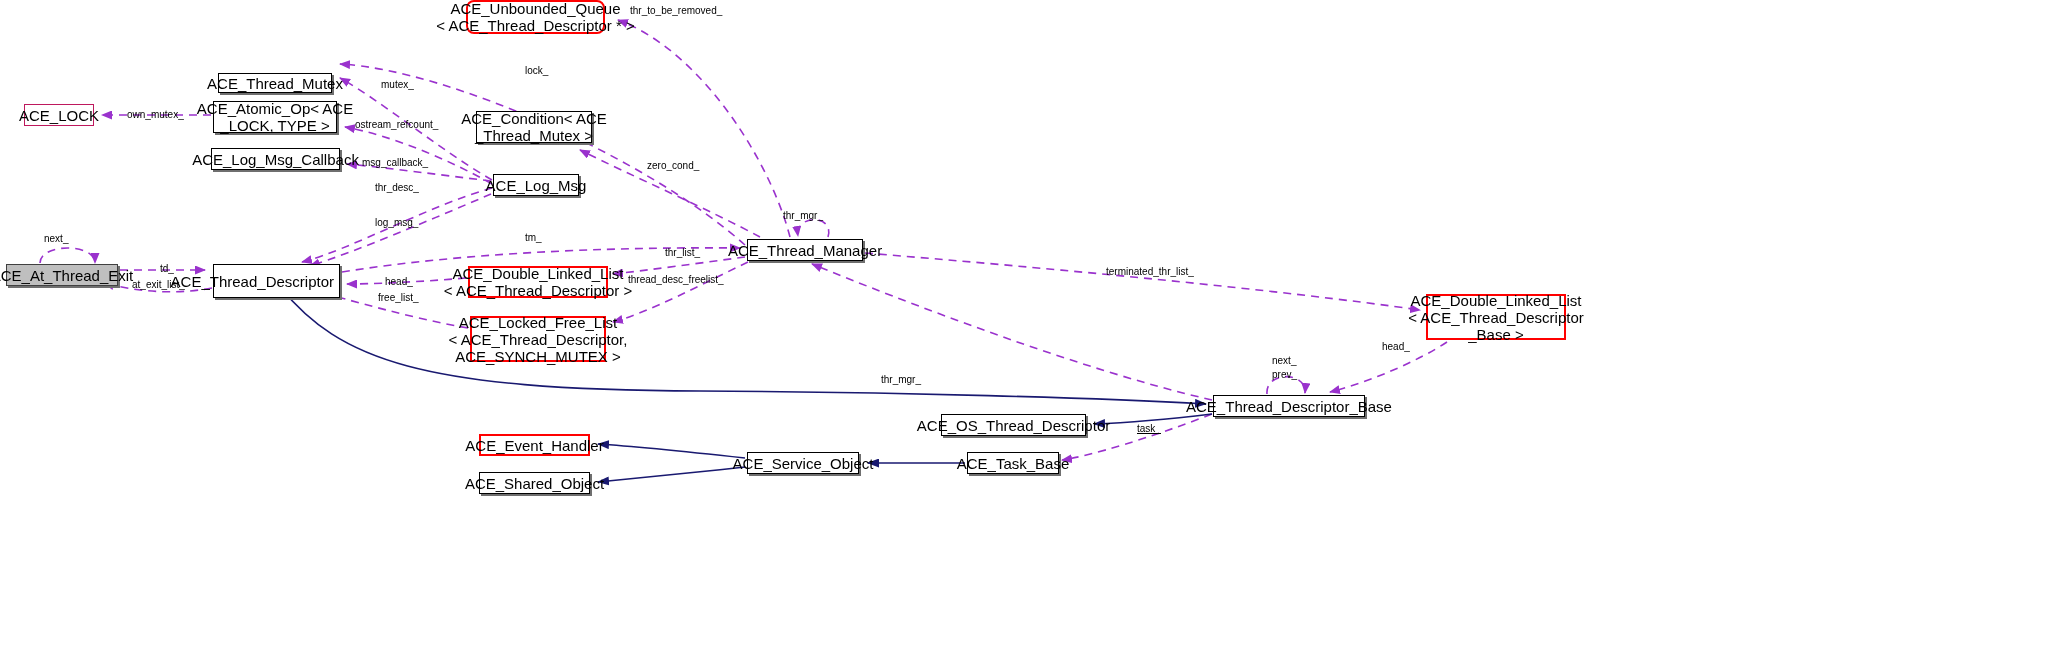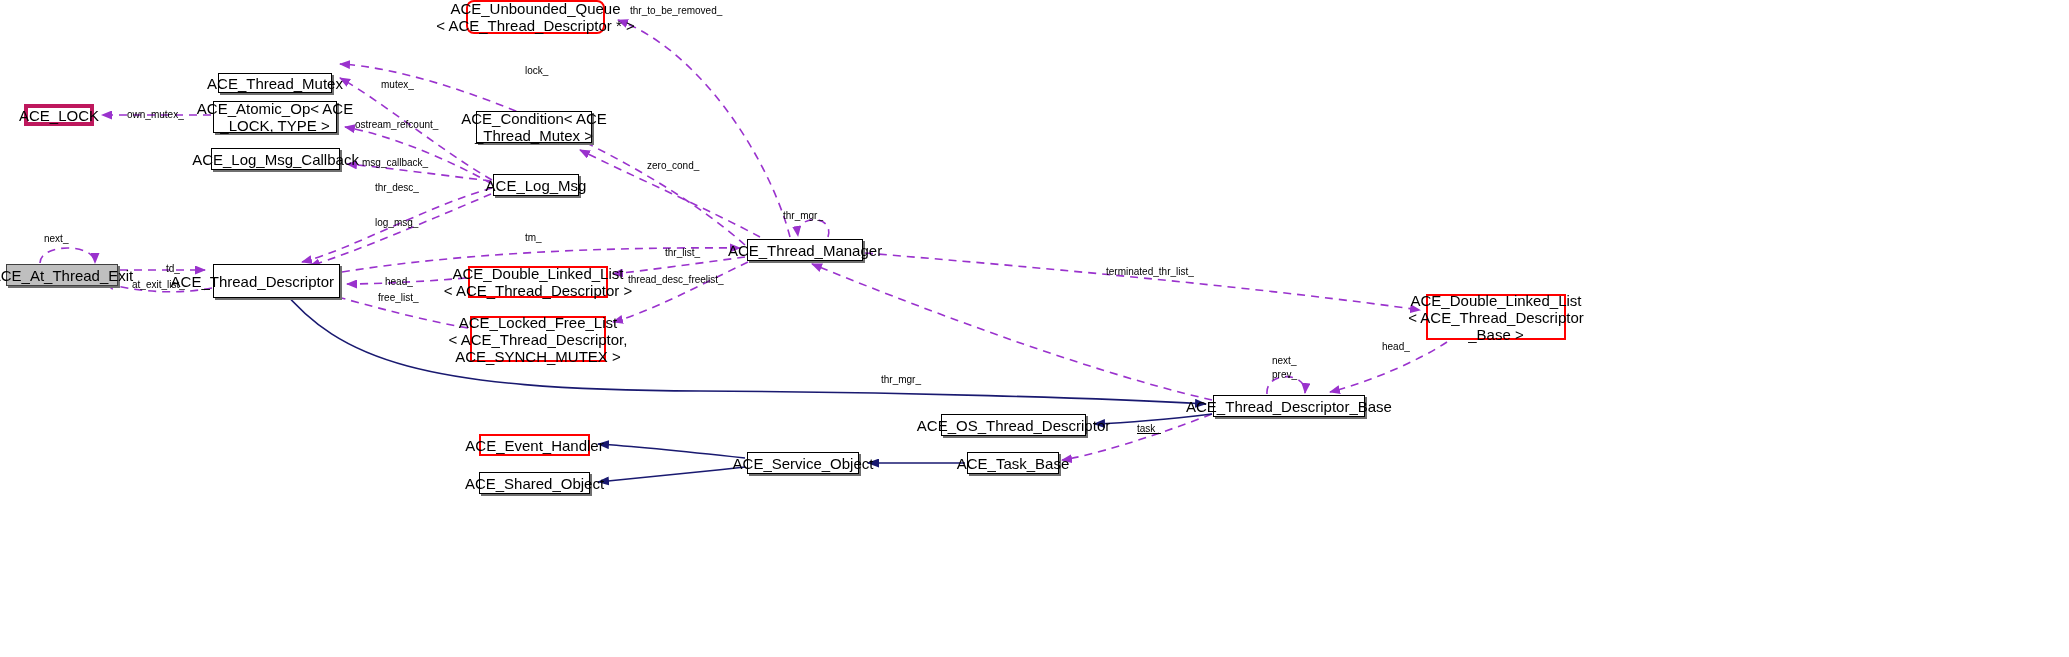--- a/index.html
+++ b/index.html
@@ -42,21 +42,21 @@
   }
   
   .node.shadow {
     box-shadow: 2px 2px 0 0 #6f6f6f;
   }
   .node.red {
     border: 2px solid #ff0000;
     box-shadow: none;
   }
   .node.greyborder {
-    border: 4px solid #be185d;
+    border: 1px solid #be185d;
     box-shadow: none;
   }
   .node.current {
     background: #bfbfbf;
     border: 1px solid #404040;
     box-shadow: 2px 2px 0 0 #6f6f6f;
   }
   .node-label {
     display: block;
     padding: 0 5px;
@@ -233,21 +233,21 @@
 
   <div class="node red" style="left:479px; top:434px; width:111px; height:22px;">
     <span class="node-label">ACE_Event_Handler</span>
   </div>
 
   <div class="node shadow" style="left:479px; top:472px; width:111px; height:22px;">
     <span class="node-label">ACE_Shared_Object</span>
   </div>
 
   <div class="edge-label" style="left:44px; top:231px;">next_</div>
-  <div class="edge-label" style="left:166px; top:261px;">td_</div>
+  <div class="edge-label" style="left:160px; top:261px;">td_</div>
   <div class="edge-label" style="left:132px; top:277px;">at_exit_list_</div>
   <div class="edge-label" style="left:127px; top:107px;">own_mutex_</div>
   <div class="edge-label" style="left:381px; top:77px;">mutex_</div>
   <div class="edge-label" style="left:355px; top:117px;">ostream_refcount_</div>
   <div class="edge-label" style="left:362px; top:155px;">msg_callback_</div>
   <div class="edge-label" style="left:375px; top:180px;">thr_desc_</div>
   <div class="edge-label" style="left:375px; top:215px;">log_msg_</div>
   <div class="edge-label" style="left:385px; top:274px;">head_</div>
   <div class="edge-label" style="left:378px; top:290px;">free_list_</div>
   <div class="edge-label" style="left:525px; top:63px;">lock_</div>

